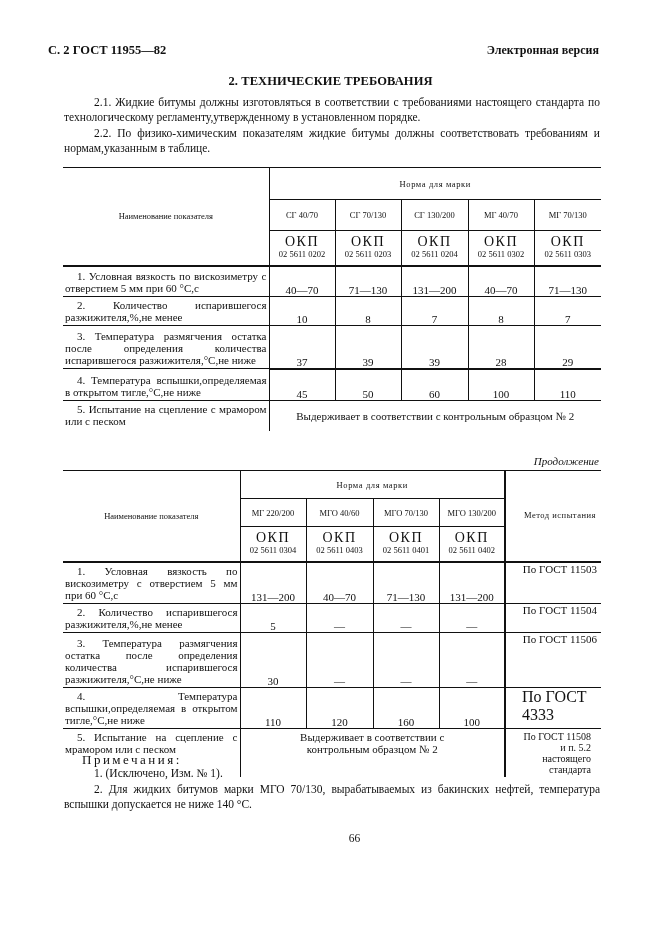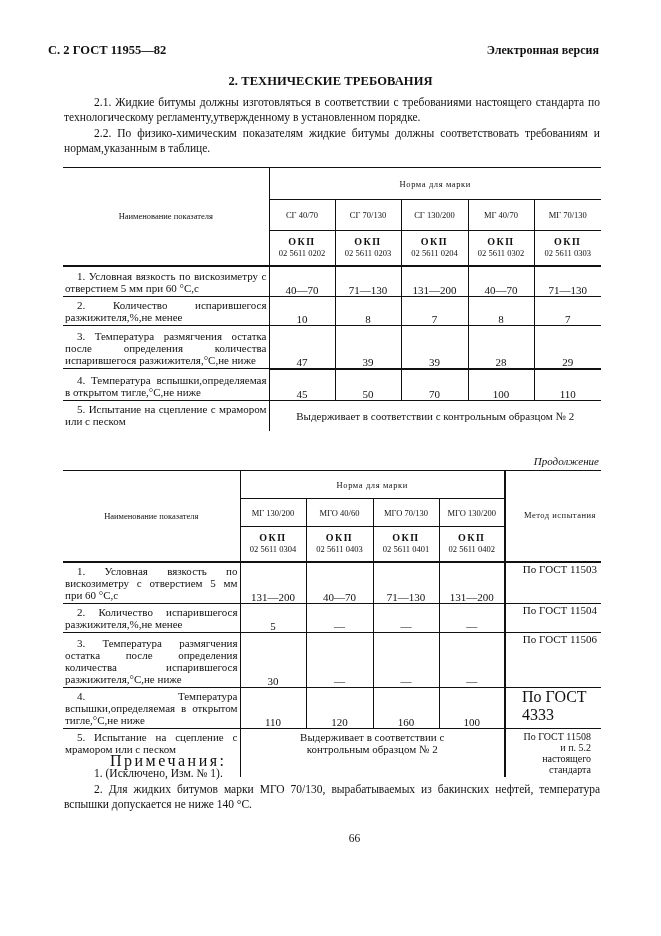--- a/index.html
+++ b/index.html
@@ -21,27 +21,27 @@
   table.spec .c { text-align: center; }
   table.spec .name { text-align: justify; text-indent: 12px; line-height: 12px; padding: 2px 2px 2px 2px; }
   table.spec .noleft { border-left: none; }
   table.spec .noright { border-right: none; }
   table.spec .nobottom { border-bottom: none; }
   table.spec .thickb { border-bottom: 2.5px solid #111; }
   table.spec .thickl { border-left: 2.5px solid #111; padding-left: 16px; }
   table.spec .vmid { vertical-align: middle; margin-left: 10px; }
   table.spec .vtop { vertical-align: top; }
   table.spec .okp { line-height: 11px; font-size: 8.5px; }
-  table.spec .okp b { font-weight: bold; letter-spacing: 1.5px; font-size: 10px; }
+  table.spec .okp b { font-weight: normal; letter-spacing: 1.5px; font-size: 14px; }
 
   #t1 { left: 63px; top: 167px; width: 538px; }
   #t2 { left: 63px; top: 470px; width: 538px; }
   .cont { right: 62px; top: 455px; font-style: italic; font-size: 11px; }
   .notes { left: 64px; width: 536px; font-size: 11.5px; line-height: 15px; }
-  .notes-title { left: 110px; top: 752px; font-size: 16px; letter-spacing: 2.5px; }
+  .notes-title { left: 82px; top: 752px; font-size: 13px; letter-spacing: 2.5px; }
   .note1 { left: 94px; top: 767px; font-size: 11.5px; font-weight: normal; }
   .note2 { top: 782px; text-align: justify; }
   .page-num { left: 0; width: 661px; text-align: center; top: 832px; font-size: 11.5px; margin-left: 24px; }
 </style>
 </head>
 <body>
 
 <div class="abs hdr-left">С. 2 ГОСТ 11955—82</div>
 <div class="abs hdr-right">Электронная версия</div>
 <div class="abs section-title">2. ТЕХНИЧЕСКИЕ ТРЕБОВАНИЯ</div>
@@ -88,31 +88,31 @@
   <tr style="height:26px">
     <td class="name noleft">2. Количество испарившегося разжижителя,%,не менее</td>
     <td class="c">10</td>
     <td class="c">8</td>
     <td class="c">7</td>
     <td class="c">8</td>
     <td class="c noright">7</td>
   </tr>
   <tr style="height:43px">
     <td class="name noleft">3. Температура размягчения остатка после определения количества испарившегося разжижителя,°С,не ниже</td>
-    <td class="c thickb">47</td>
+    <td class="c thickb">37</td>
     <td class="c thickb">39</td>
     <td class="c thickb">39</td>
     <td class="c thickb">28</td>
     <td class="c noright thickb">29</td>
   </tr>
   <tr style="height:32px">
     <td class="name noleft">4. Температура вспышки,определяемая в открытом тигле,°С,не ниже</td>
     <td class="c">45</td>
     <td class="c">50</td>
-    <td class="c">70</td>
+    <td class="c">60</td>
     <td class="c">100</td>
     <td class="c noright">110</td>
   </tr>
   <tr style="height:30px">
     <td class="name noleft nobottom vtop">5. Испытание на сцепление с мрамором или с песком</td>
     <td class="c vmid noright nobottom" colspan="5">Выдерживает в соответствии с контрольным образцом № 2</td>
   </tr>
 </tbody>
   </table>
 
@@ -127,21 +127,21 @@
       <col style="width:66px">
       <col style="width:96px">
   </colgroup>
   <tbody>
       <tr style="height:28px">
     <td class="c vmid tiny noleft thickb" rowspan="3">Наименование показателя</td>
     <td class="c vmid small" colspan="4">Норма для марки</td>
     <td class="c vmid tiny noright thickl thickb" rowspan="3" style="line-height:11px; letter-spacing:0.5px;">Метод испытания</td>
   </tr>
   <tr style="height:28px">
-    <td class="c vmid tiny">МГ 130/200</td>
+    <td class="c vmid tiny">МГ 220/200</td>
     <td class="c vmid tiny">МГО 40/60</td>
     <td class="c vmid tiny">МГО 70/130</td>
     <td class="c vmid tiny">МГО 130/200</td>
   </tr>
   <tr style="height:35px">
     <td class="c vmid okp thickb"><b>ОКП</b><br><span>02 5611 0304</span></td>
     <td class="c vmid okp thickb"><b>ОКП</b><br><span>02 5611 0403</span></td>
     <td class="c vmid okp thickb"><b>ОКП</b><br><span>02 5611 0401</span></td>
     <td class="c vmid okp thickb"><b>ОКП</b><br><span>02 5611 0402</span></td>
   </tr>

